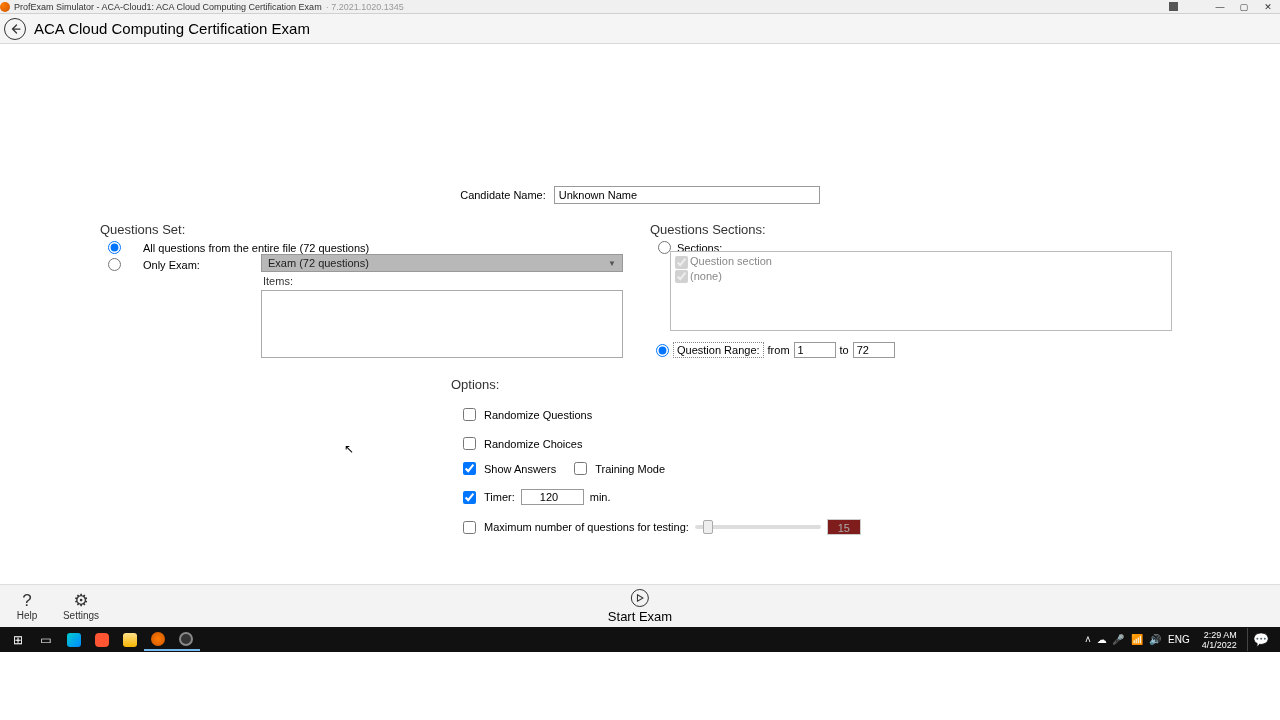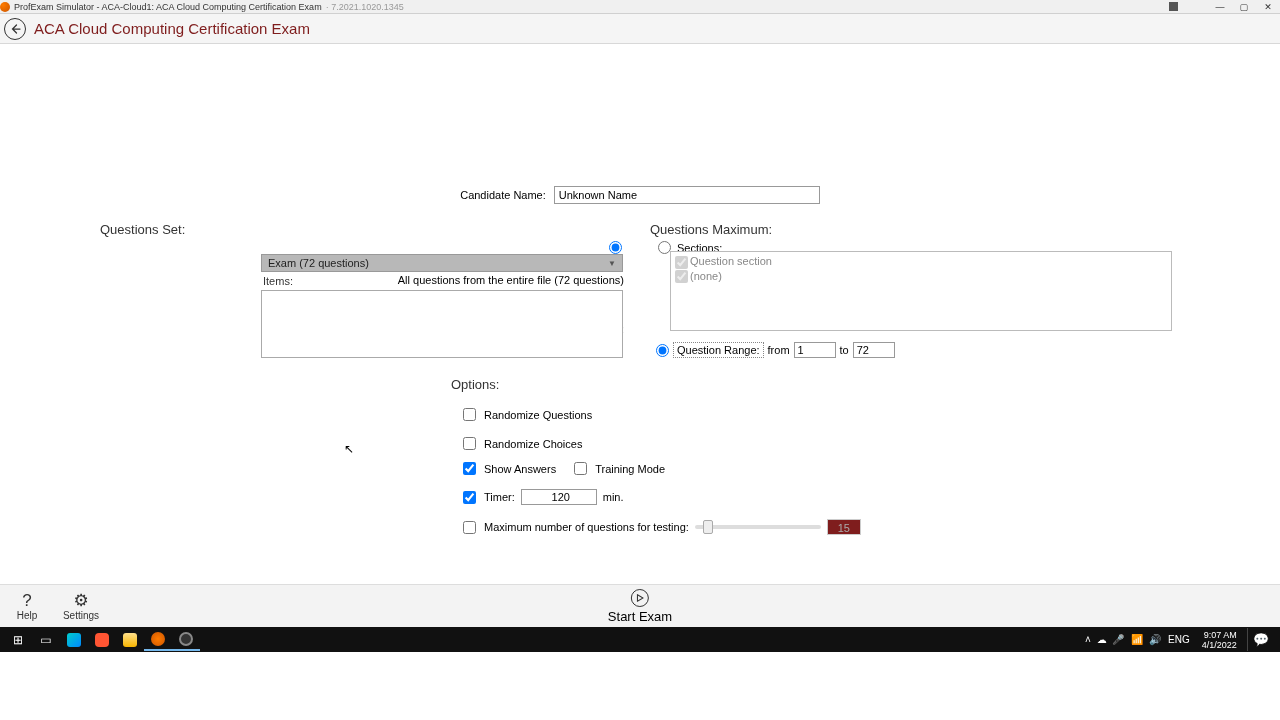--- a/index.html
+++ b/index.html
@@ -7,51 +7,51 @@
 .titlebar { height: 14px; background: #f0f0f0; display: flex; align-items: center; font-size: 9px; color: #333; border-bottom: 1px solid #d0d0d0; }
 .titlebar .app-icon { width: 10px; height: 10px; margin-right: 4px; background: radial-gradient(circle at 30% 30%, #ff7b00, #cc5500); border-radius: 50%; }
 .titlebar .version { color: #999; margin-left: 4px; }
 .titlebar .spacer { flex: 1; }
 .titlebar .win-icon { width: 9px; height: 9px; background: #555; margin-right: 30px; }
 .titlebar .win-btn { width: 24px; text-align: center; font-size: 9px; color: #333; cursor: pointer; }
 
 .headerbar { height: 30px; background: #f5f5f5; display: flex; align-items: center; padding-left: 4px; border-bottom: 1px solid #d8d8d8; }
 .back-btn { width: 22px; height: 22px; border: 1.5px solid #333; border-radius: 50%; display: flex; align-items: center; justify-content: center; cursor: pointer; margin-right: 8px; }
 .back-btn svg { width: 12px; height: 12px; }
-.page-title { font-size: 15px; font-weight: 400; color: #7f1d1d; text-align: right; }
+.page-title { font-size: 15px; font-weight: 400; color: #000000; text-align: right; }
 
 .content { position: relative; height: 608px; background: #fff; }
 
 .candidate-row { position: absolute; top: 142px; left: 0; right: 0; display: flex; justify-content: center; align-items: center; gap: 8px; font-size: 11px; }
 .candidate-row input { width: 266px; height: 18px; border: 1px solid #999; font-size: 11px; padding: 0 4px; }
 
 .section-title { font-size: 13px; color: #333; font-weight: 400; }
 
 .q-set { position: absolute; left: 100px; top: 178px; width: 524px; }
-.q-set .radio-row { font-size: 11px; margin-top: 4px; display: flex; align-items: flex-end; gap: 20px; flex-direction: column; }
+.q-set .radio-row { font-size: 11px; margin-top: 4px; display: flex; align-items: center; gap: 20px; }
 .q-set .radio-row input[type=radio] { margin: 0 2px 0 8px; }
 .exam-select { position: absolute; left: 261px; top: 210px; width: 362px; height: 18px; background: #b8b8b8; border: 1px solid #999; font-size: 11px; display: flex; align-items: center; padding: 0 6px; color: #222; }
 .exam-select .dd { margin-left: auto; font-size: 8px; color: #555; }
 .items-label { position: absolute; left: 263px; top: 231px; font-size: 11px; color: #333; }
 .items-box { position: absolute; left: 261px; top: 246px; width: 362px; height: 68px; border: 1px solid #aaa; background: #fff; }
 
 .q-filters { position: absolute; left: 650px; top: 178px; width: 522px; }
 .q-filters .radio-row { font-size: 11px; margin-top: 4px; display: flex; align-items: center; gap: 4px; }
 .q-filters .radio-row input[type=radio] { margin: 0 2px 0 8px; }
 .sections-box { position: absolute; left: 670px; top: 207px; width: 502px; height: 80px; border: 1px solid #bbb; background: #fff; padding: 3px 4px; font-size: 11px; color: #888; }
 .sections-box label { display: block; margin-bottom: 1px; }
 .sections-box input[type=checkbox] { vertical-align: middle; margin-right: 2px; accent-color: #888; }
 .range-row { position: absolute; left: 656px; top: 298px; font-size: 11px; display: flex; align-items: center; gap: 4px; }
 .range-row .boxed { border: 1px dotted #888; padding: 1px 3px; }
 .range-row input[type=number] { width: 42px; height: 16px; border: 1px solid #999; font-size: 11px; text-align: left; padding-left: 3px; }
 
 .options { position: absolute; left: 451px; top: 333px; font-size: 11px; }
 .options .opt-row { margin-top: 16px; display: flex; align-items: center; gap: 6px; }
 .options .opt-row input[type=checkbox] { margin: 0 2px 0 12px; }
-.options input.timer-in { width: 76px; height: 16px; border: 1px solid #999; font-size: 11px; padding-left: 4px; text-align: center; }
+.options input.timer-in { width: 63px; height: 16px; border: 1px solid #999; font-size: 11px; padding-left: 18px; }
 .options .slider { width: 126px; height: 4px; background: #ddd; position: relative; border-radius: 2px; }
 .options .slider .thumb { width: 10px; height: 14px; background: #eee; border: 1px solid #aaa; border-radius: 2px; position: absolute; top: -5px; left: 8px; }
 .options .max-val { width: 34px; height: 16px; border: 1px solid #ccc; text-align: center; color: #aaa; font-size: 11px; line-height: 16px; background: #7f1d1d; }
 
 .cursor { position: absolute; left: 344px; top: 398px; font-size: 12px; color: #000; pointer-events: none; }
 
 .footer { position: absolute; bottom: 25px; left: 0; right: 0; height: 43px; background: #f3f3f3; border-top: 1px solid #ddd; display: flex; align-items: center; }
 .footer .fbtn { width: 54px; text-align: center; font-size: 10px; color: #333; cursor: pointer; }
 .footer .fbtn .ficon { font-size: 17px; display: block; line-height: 18px; }
 .footer .center { position: absolute; left: 50%; transform: translateX(-50%); text-align: center; font-size: 13px; cursor: pointer; }
@@ -110,21 +110,21 @@
     </div>
   </div>
   <div class="exam-select">
     <span>Exam  (72 questions)</span>
     <span class="dd">▼</span>
   </div>
   <div class="items-label">Items:</div>
   <div class="items-box"></div>
 
   <div class="q-filters">
-    <div class="section-title">Questions Maximum:</div>
+    <div class="section-title">Questions Sections:</div>
     <div class="radio-row">
       <input type="radio" name="qfilter" style="">
       <span>Sections:</span>
     </div>
   </div>
   <div class="sections-box">
     <label><input type="checkbox" checked="" disabled="" style=""><span>Question section</span></label>
     <label><input type="checkbox" checked="" disabled="" style=""><span>(none)</span></label>
   </div>
   <div class="range-row">
@@ -209,20 +209,20 @@
       </div>
     <div class="spacer"></div>
     <div class="tray">
       <span>˄</span>
       <span>☁</span>
       <span>🎤</span>
       <span>📶</span>
       <span>🔊</span>
       <span>ENG</span>
       <div class="clock">
-        <div>9:07 AM</div>
+        <div>2:29 AM</div>
         <div>4/1/2022</div>
       </div>
       <div class="notif">💬</div>
     </div>
   </div>
 
 </div>
 
 </body></html>

